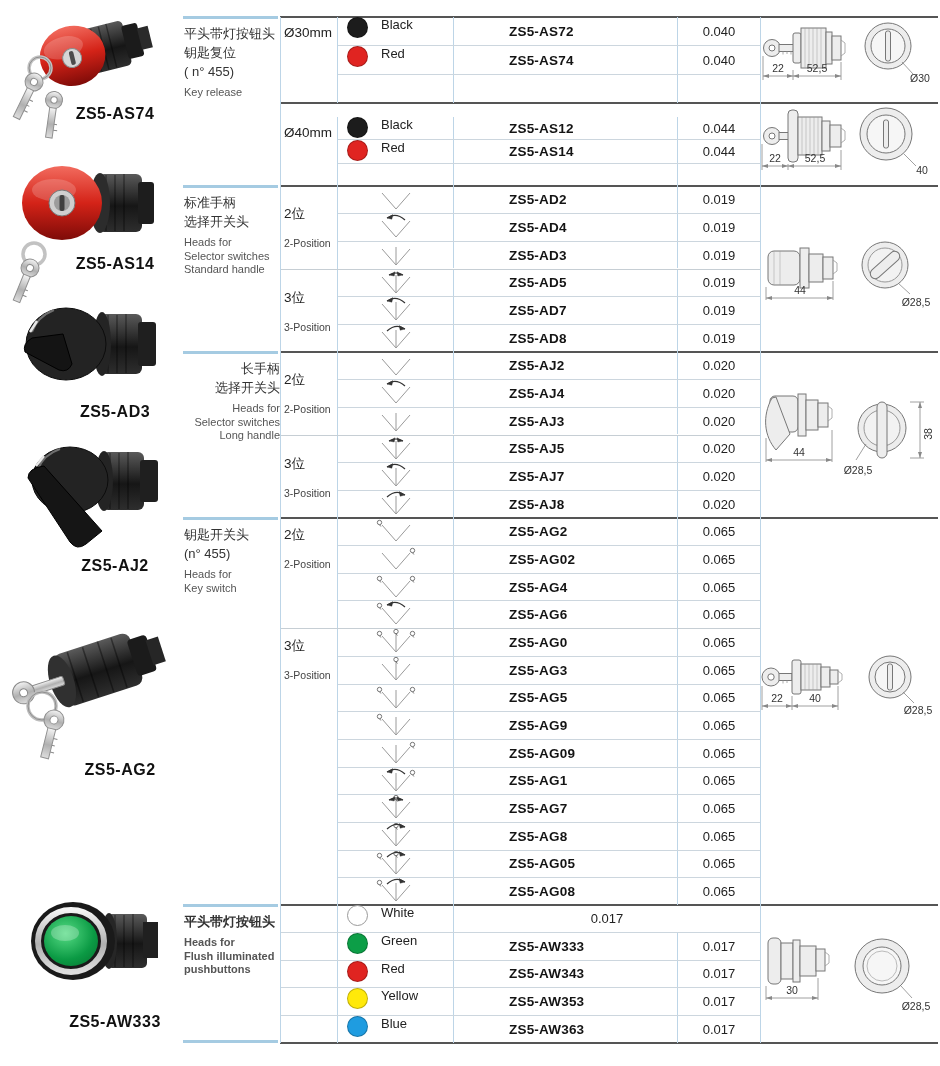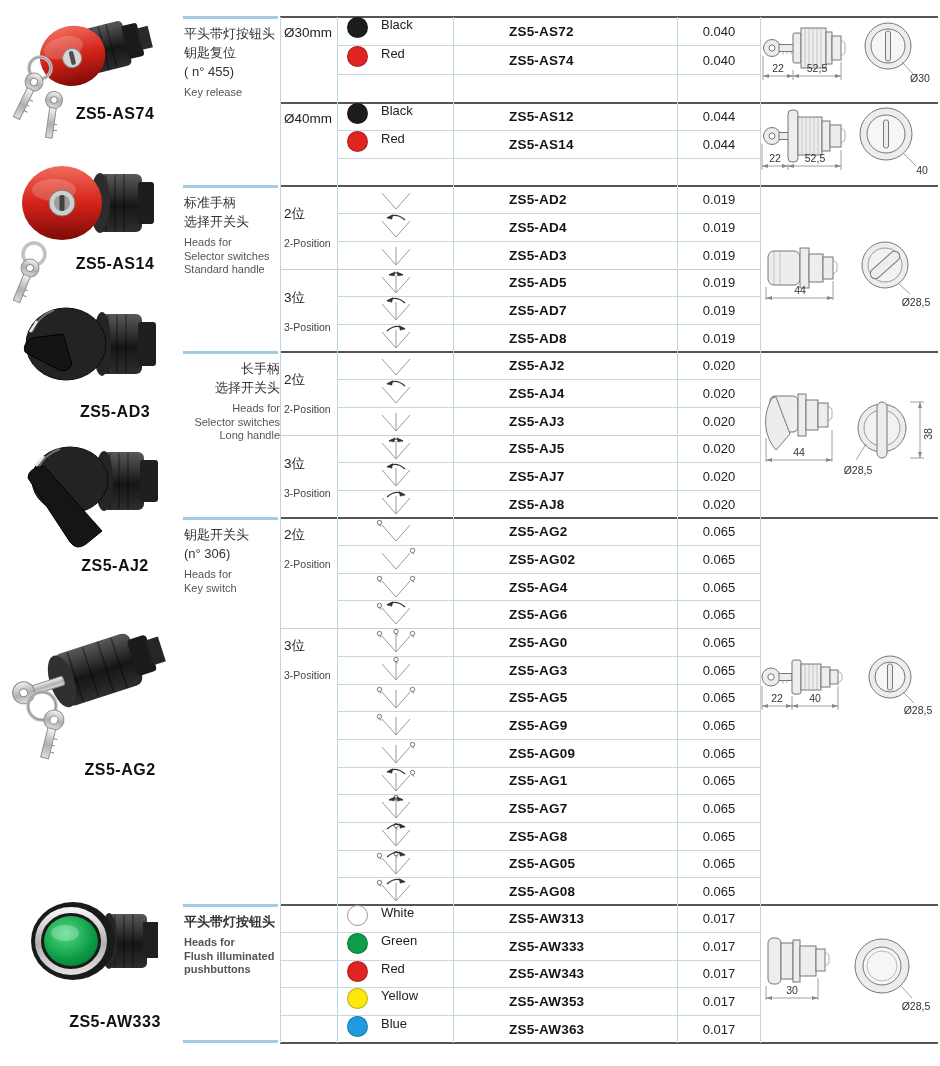--- a/index.html
+++ b/index.html
@@ -360,21 +360,21 @@
         <div class="zh">长手柄</div>
         <div class="zh">选择开关头</div>
         <div class="en">
           <div>Heads for</div>
           <div>Selector switches</div>
           <div>Long handle</div>
         </div>
       </div>
       <div class="desc" style="top: 525px;">
         <div class="zh">钥匙开关头</div>
-        <div class="zh">(n°  306)</div>
+        <div class="zh">(n°  455)</div>
         <div class="en">
           <div>Heads for</div>
           <div>Key switch</div>
         </div>
       </div>
       <div class="desc" style="top: 912px; font-weight: bold;">
         <div class="zh">平头带灯按钮头</div>
         <div class="en">
           <div>Heads for</div>
           <div>Flush illuminated</div>
@@ -405,21 +405,21 @@
             </div>
             <div class="trow">
               <div class="symcell"></div>
               <div class="partcell"></div>
               <div class="wcell"></div>
             </div>
           </div>
         </div>
       </div>
       <div class="sec" style="top: 103px; height: 83px;">
-        <div class="grp" style="flex: 3 1 0%;">
+        <div class="grp" style="flex: 3 1 0%; margin-top: 14px;">
           <div class="poscell top">
             <div class="l1">Ø40mm</div>
           </div>
           <div class="rowsbox">
             <div class="trow">
               <div class="symcell">
                 <span class="dot" style="background: rgb(28, 28, 28);"></span>
                 <span class="dotlabel">Black</span>
               </div>
               <div class="partcell">ZS5-AS12</div>
@@ -844,21 +844,20 @@
       </div>
       <div class="sec" style="top: 905px; height: 138px;">
         <div class="grp" style="flex: 5 1 0%;">
           <div class="rowsbox">
             <div class="trow">
               <div class="poscell" style="border-right: 1px solid rgb(189, 213, 231);"></div>
               <div class="symcell">
                 <span class="dot" style="background: rgb(255, 255, 255); border-color: rgb(154, 154, 154);"></span>
                 <span class="dotlabel">White</span>
               </div>
-              <div class="partcell">ZS5-AW313</div>
               <div class="wcell">0.017</div>
             </div>
             <div class="trow">
               <div class="poscell" style="border-right: 1px solid rgb(189, 213, 231);"></div>
               <div class="symcell">
                 <span class="dot" style="background: rgb(12, 158, 71);"></span>
                 <span class="dotlabel">Green</span>
               </div>
               <div class="partcell">ZS5-AW333</div>
               <div class="wcell">0.017</div>

